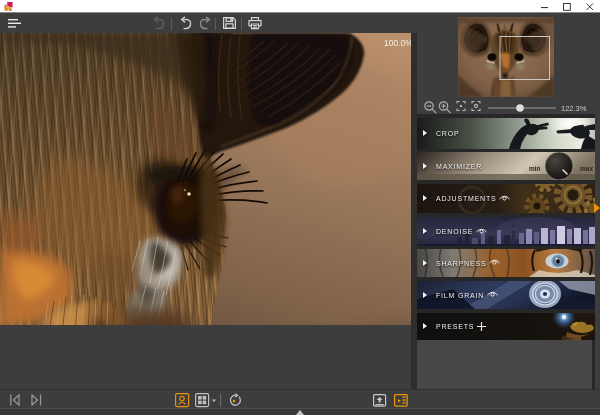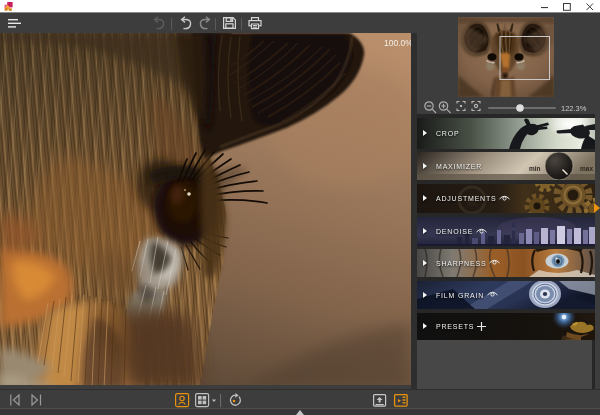--- a/index.html
+++ b/index.html
@@ -2,21 +2,21 @@
 <html><head>
 <meta charset="utf-8">
 <style>
 html,body{margin:0;padding:0;width:600px;height:415px;overflow:hidden;background:#3d3d3d;font-family:"Liberation Sans",sans-serif;}
 *{box-sizing:border-box;}
 .abs{position:absolute;}
 #titlebar{position:absolute;left:0;top:0;width:600px;height:13px;background:#ffffff;border-bottom:1px solid #8a8a8a;}
 #titletext{position:absolute;left:15px;top:2px;font-size:7.8px;color:#4a4a4a;letter-spacing:0px;}
 #winbtns{position:absolute;right:0px;top:0px;height:14px;color:#222;}
 #toolbar{position:absolute;left:0;top:14px;width:600px;height:19px;background:#3d3d3d;}
-#imgarea{position:absolute;left:0;top:33px;width:411px;height:352px;overflow:hidden;}
+#imgarea{position:absolute;left:0;top:33px;width:411px;height:292px;overflow:hidden;}
 #rpanel{position:absolute;left:411px;top:14px;width:189px;height:401px;background:#3d3d3d;}
 #sectionsbg{position:absolute;left:417px;top:114px;width:178px;height:294px;background:#272727;}
 #belowpanel{position:absolute;left:417px;top:340px;width:175px;height:67px;background:#474747;}
 #bottombar{position:absolute;left:0;top:389px;width:600px;height:19px;background:#3d3d3d;border-top:1px solid #2e2e2e;}
 #bottomstrip{position:absolute;left:0;top:408px;width:600px;height:7px;background:#383838;border-top:1px solid #4e4e4e;}
 .seclabel{position:absolute;left:19px;top:0;height:100%;display:flex;align-items:center;font-size:7px;color:#f0f0f0;letter-spacing:0.8px;font-weight:normal;text-shadow:0 1px 2px rgba(0,0,0,.9);}
 .secarrow{position:absolute;left:6px;top:50%;margin-top:-3.5px;width:0;height:0;border-left:4.5px solid #f5f5f5;border-top:3.5px solid transparent;border-bottom:3.5px solid transparent;filter:drop-shadow(0 1px 1px rgba(0,0,0,.6));}
 .sec{position:absolute;left:417px;width:178px;overflow:hidden;}
 </style>
 </head>

